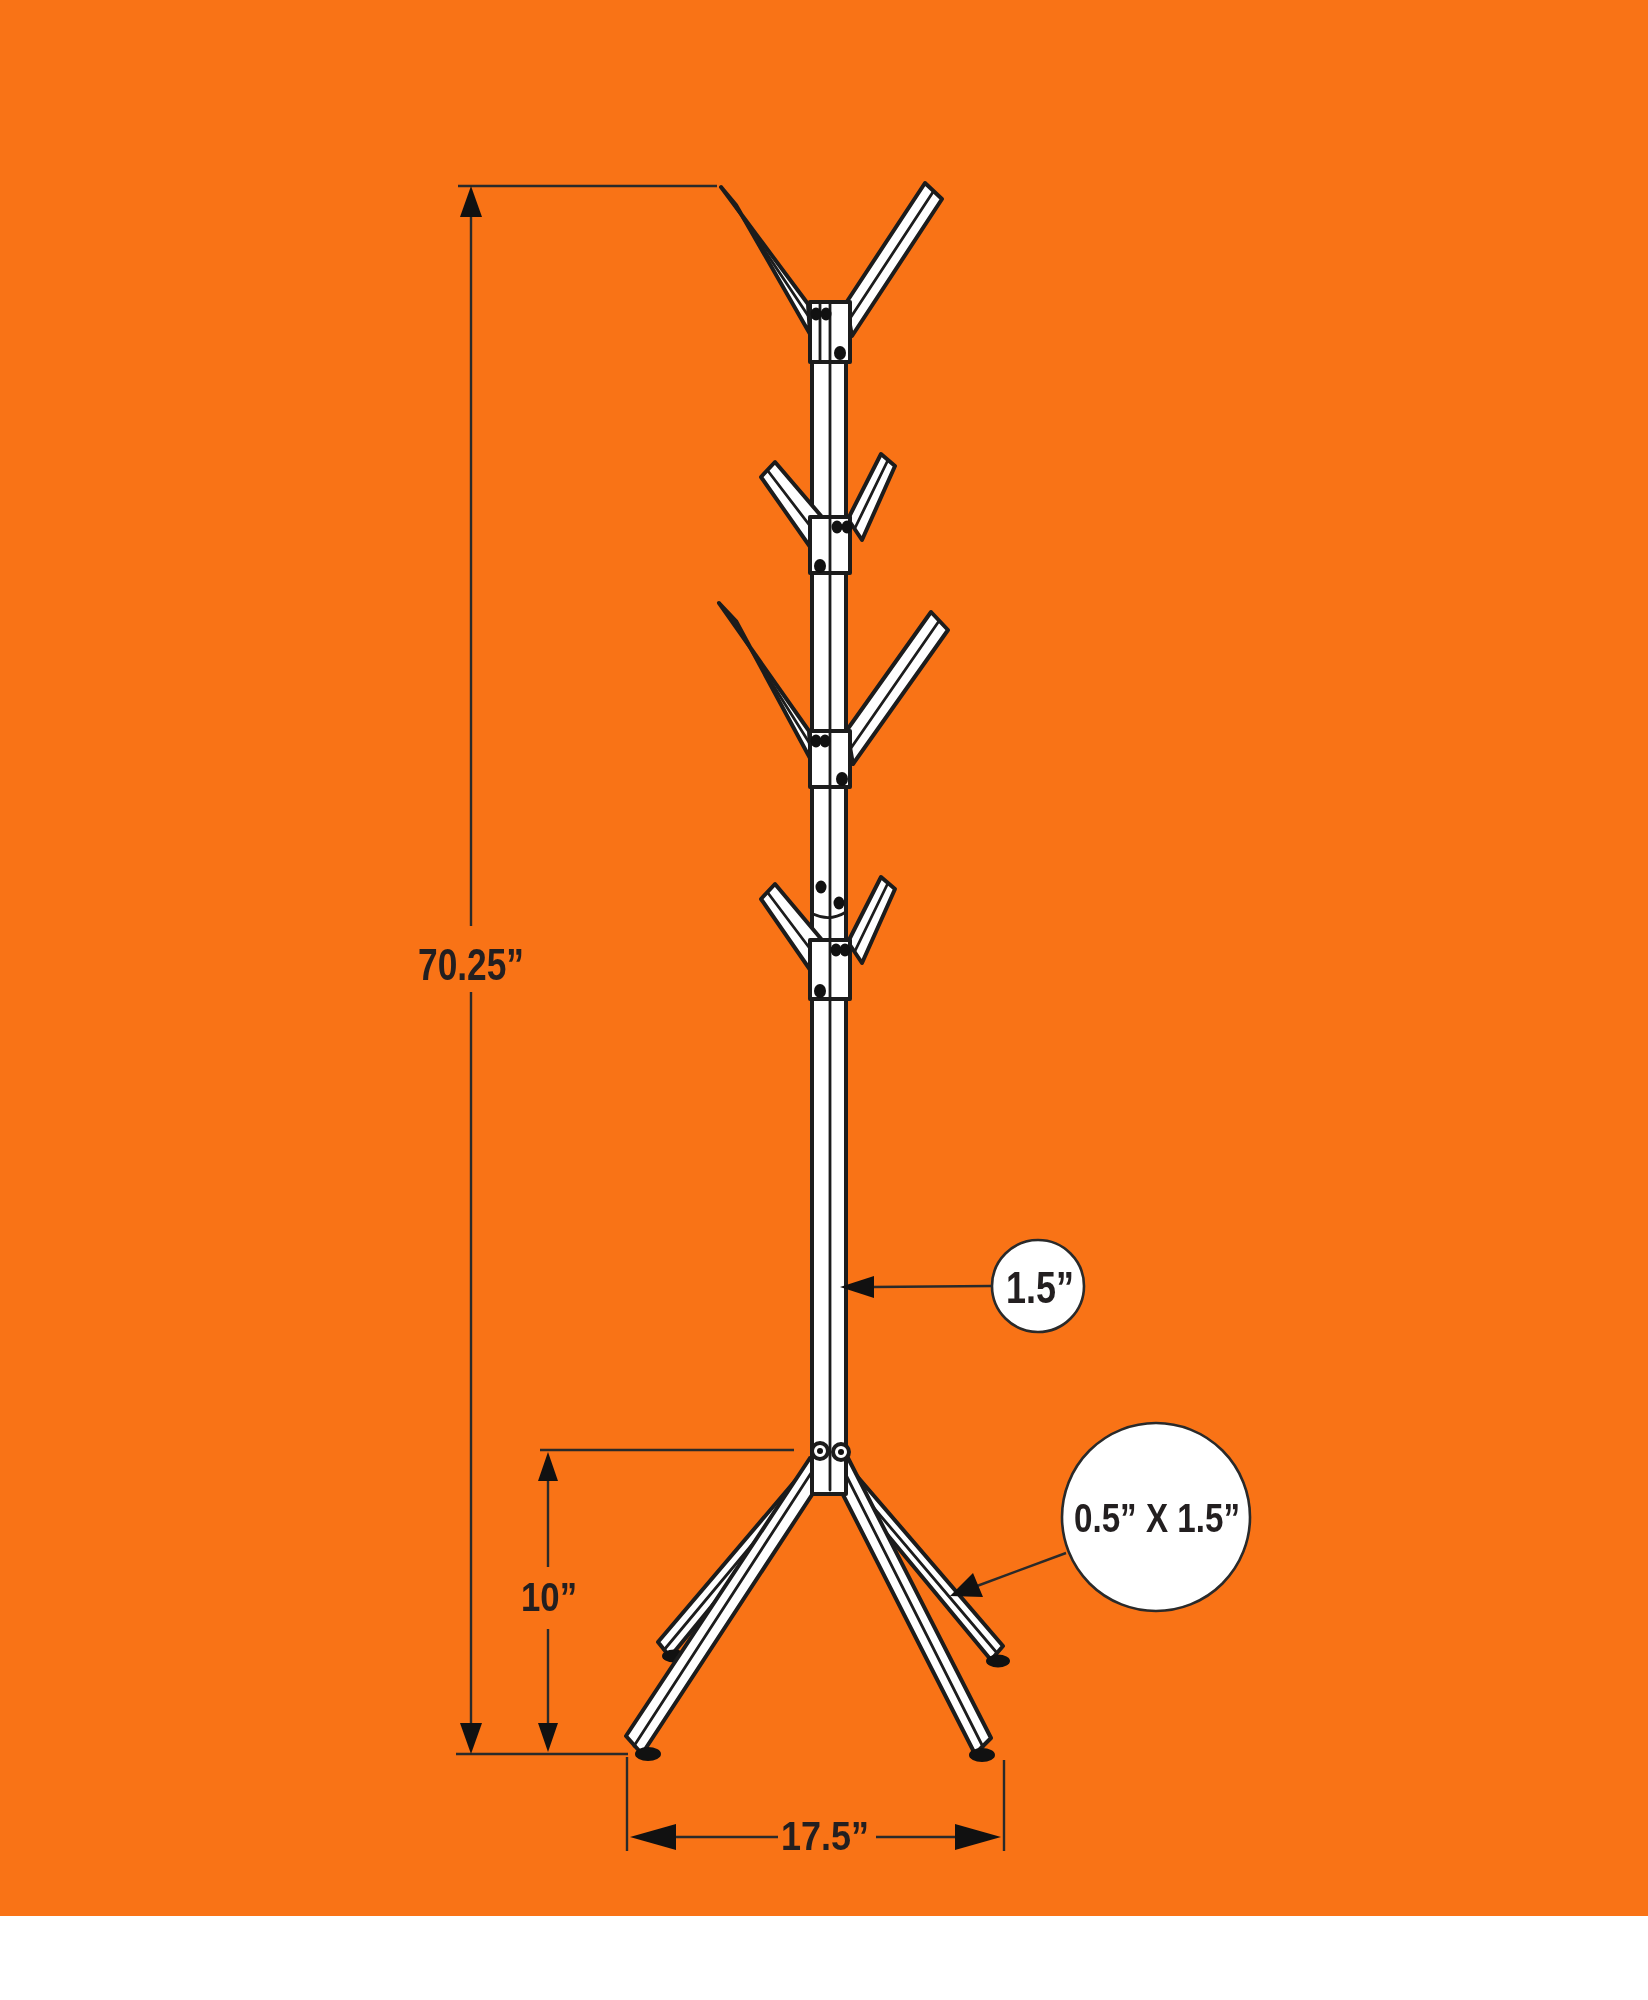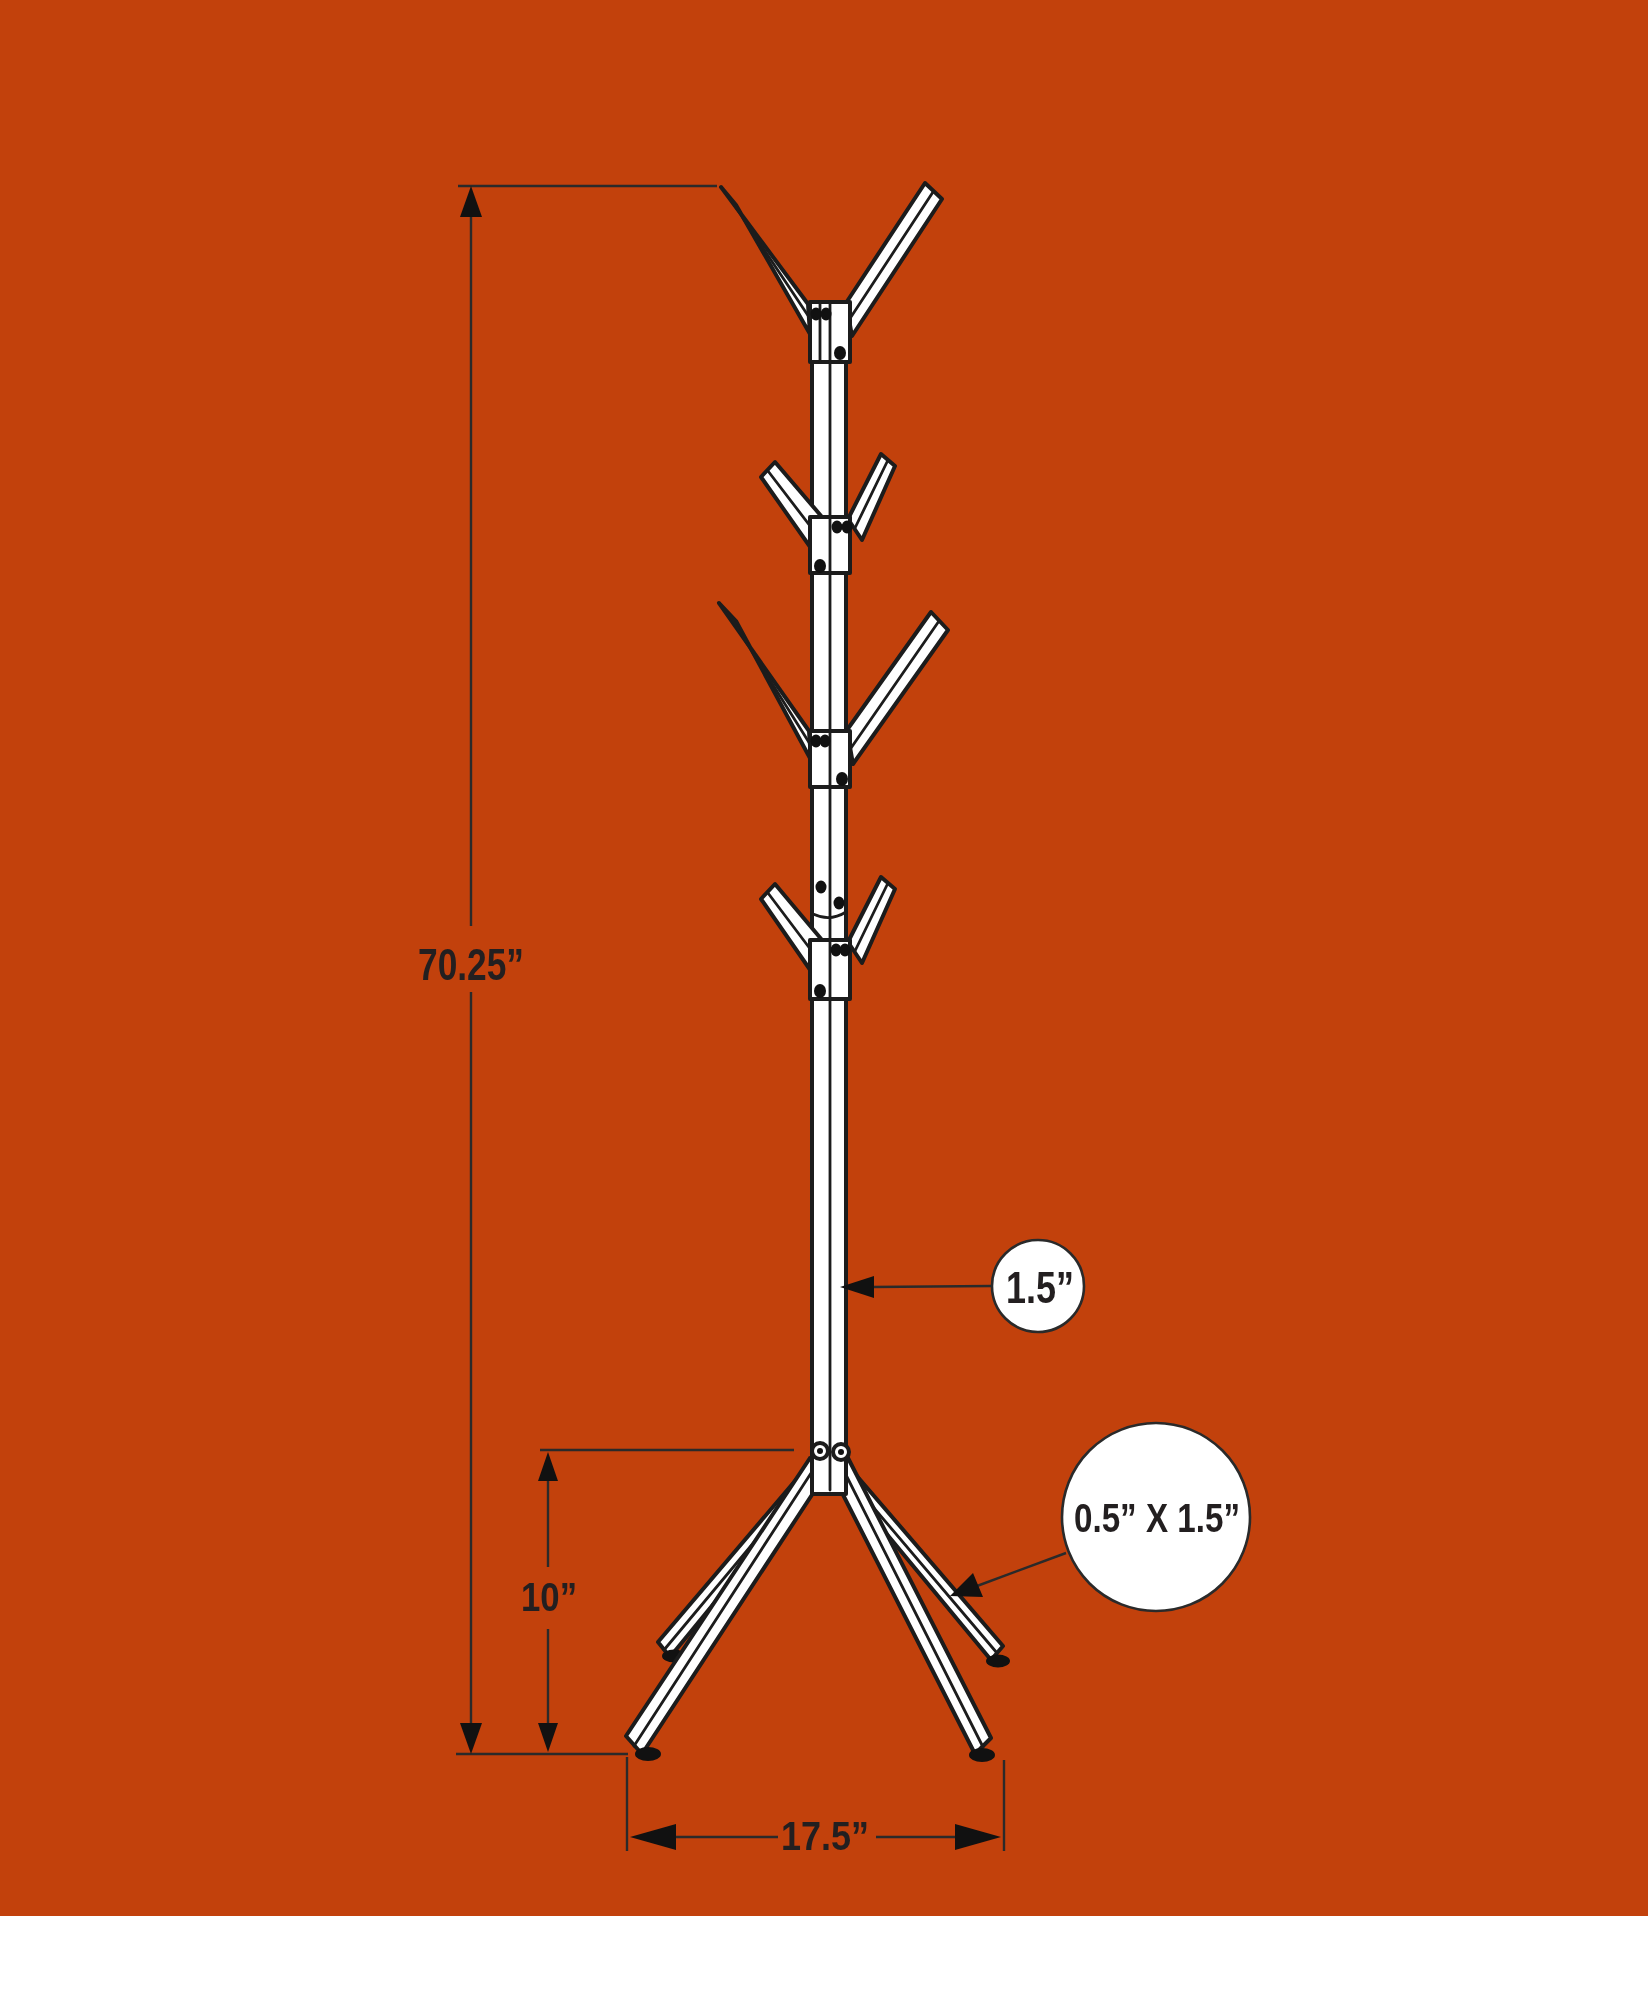--- a/index.html
+++ b/index.html
@@ -7,21 +7,21 @@
     padding: 0;
     background: #ffffff;
     width: 1648px;
     height: 2000px;
     overflow: hidden;
   }
   .canvas {
     position: relative;
     width: 1648px;
     height: 1916px;
-    background: #c2410c;
+    background: #f97316;
   }
   svg { display: block; }
   .stf {
     fill: #ffffff;
     stroke: #1c1c1c;
     stroke-width: 4;
     stroke-linejoin: round;
   }
   .inner {
     fill: none;

